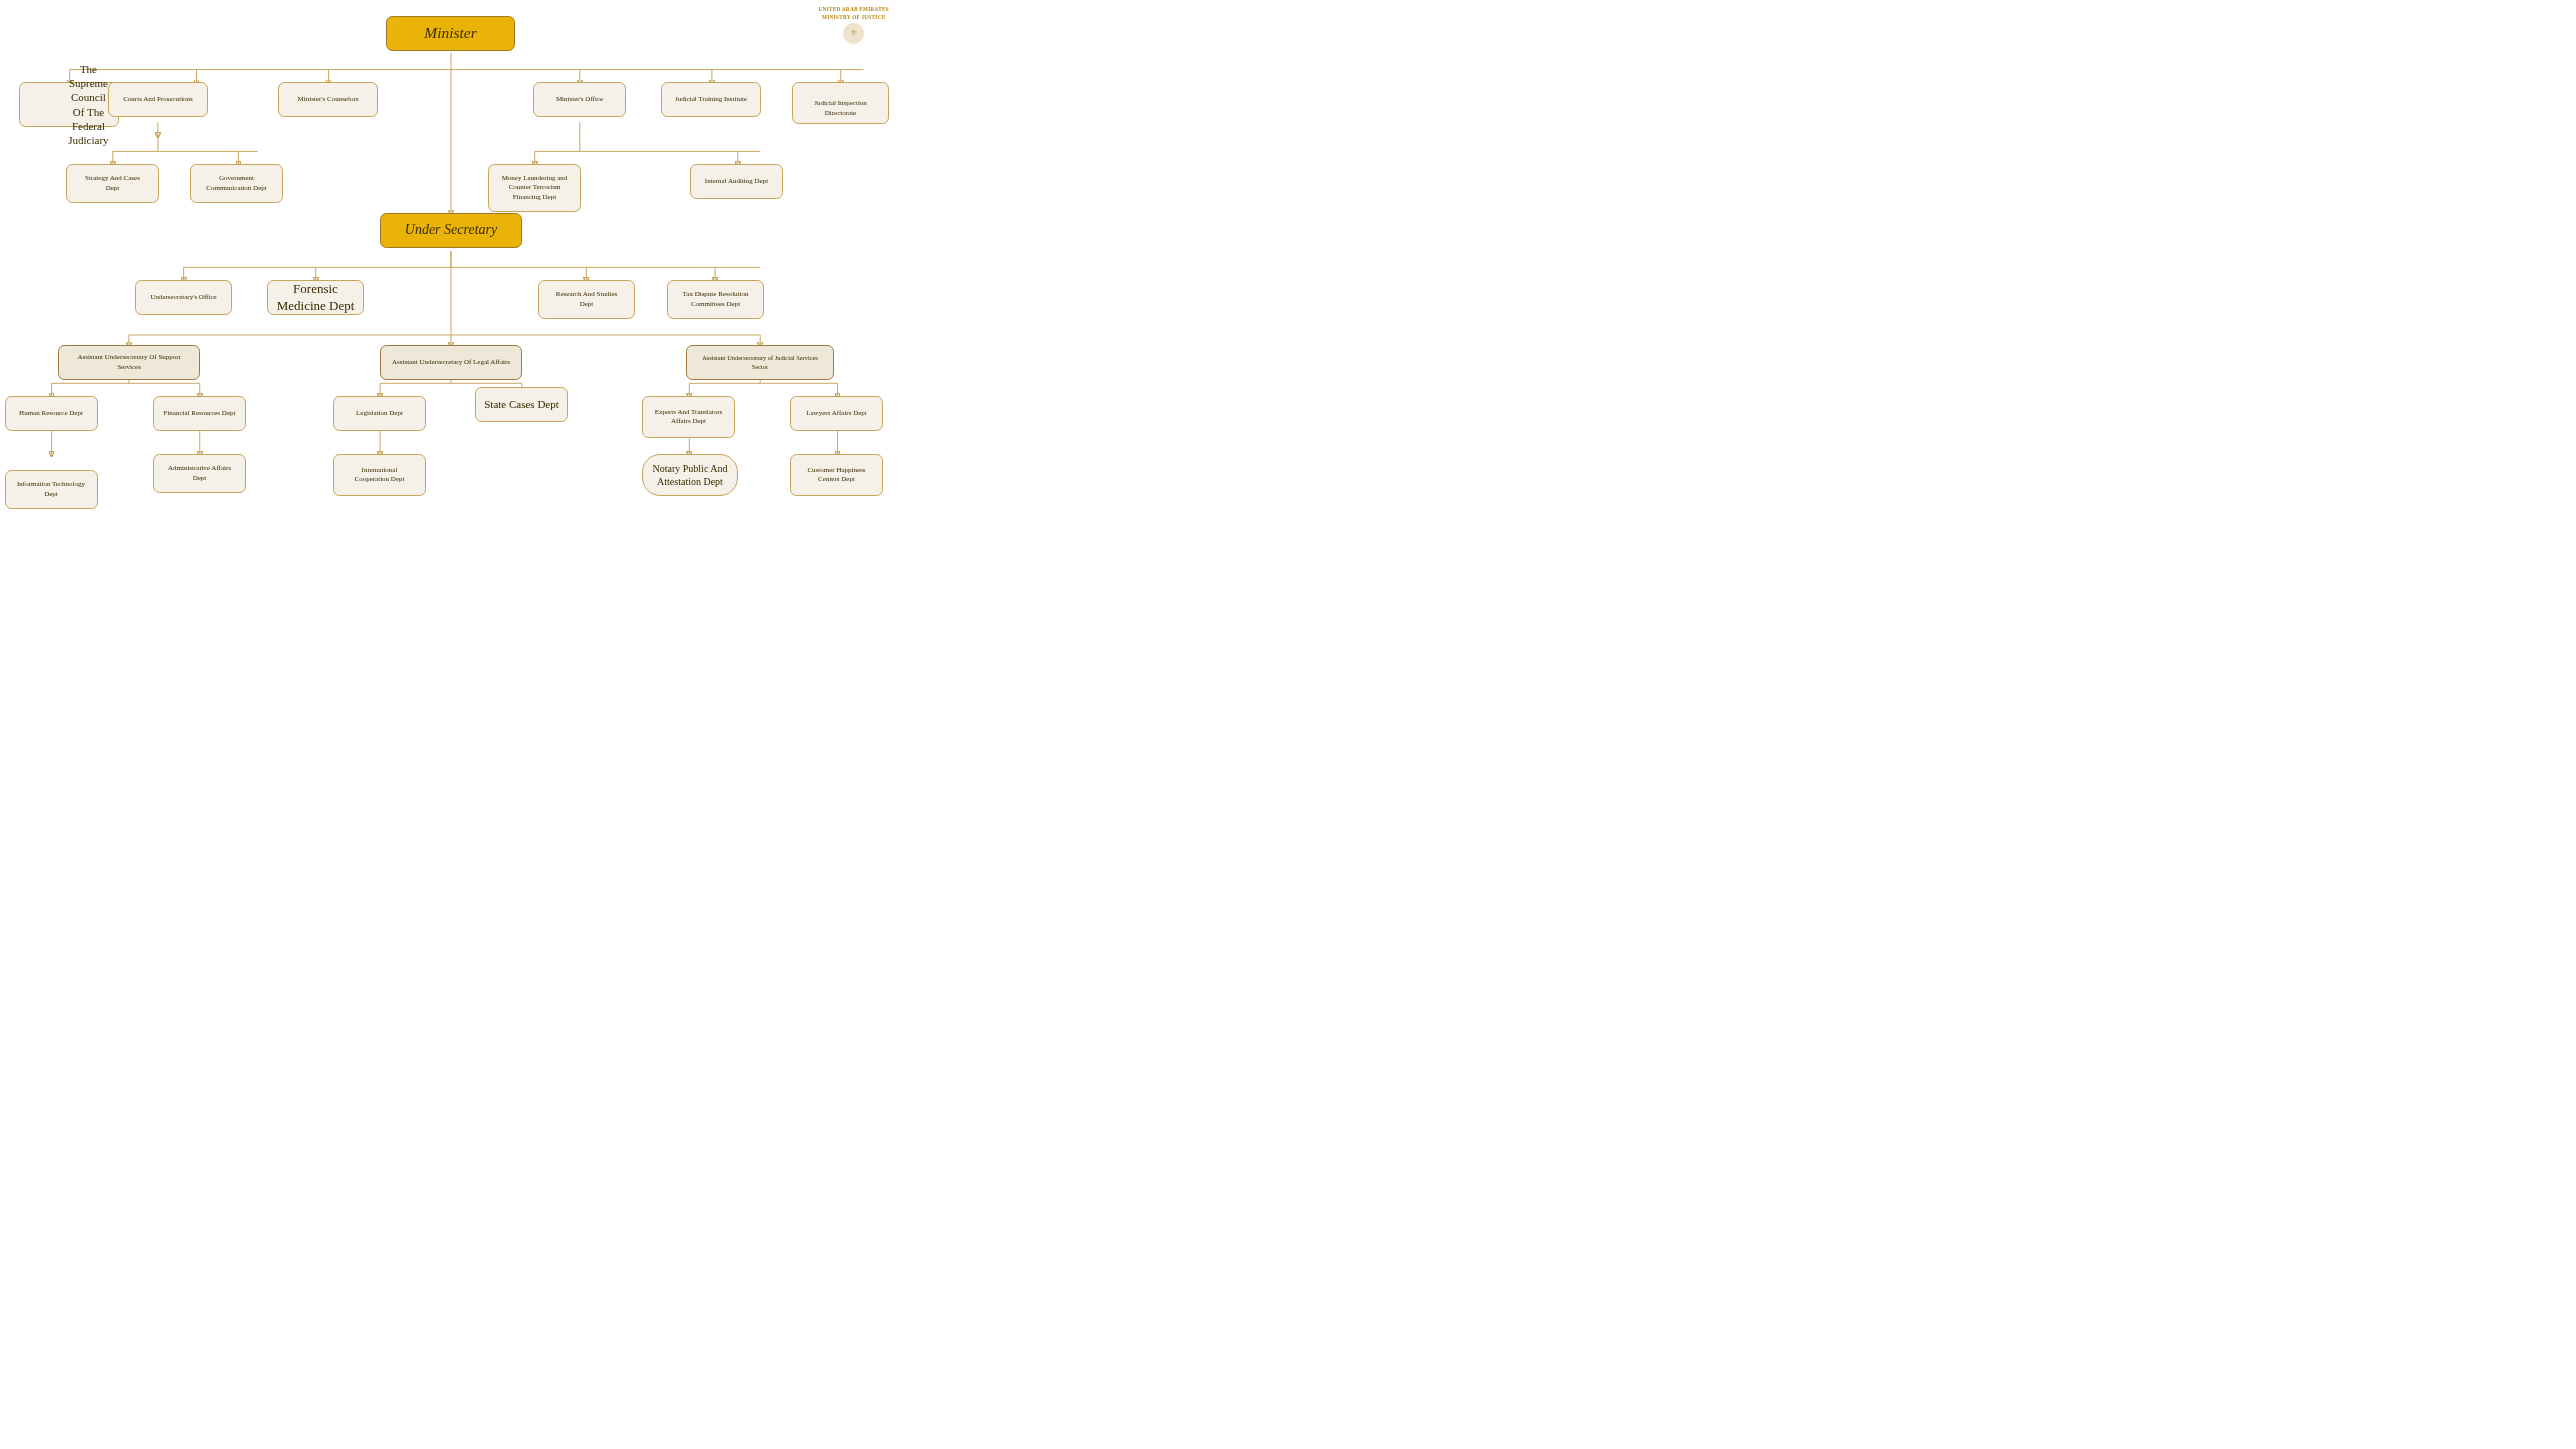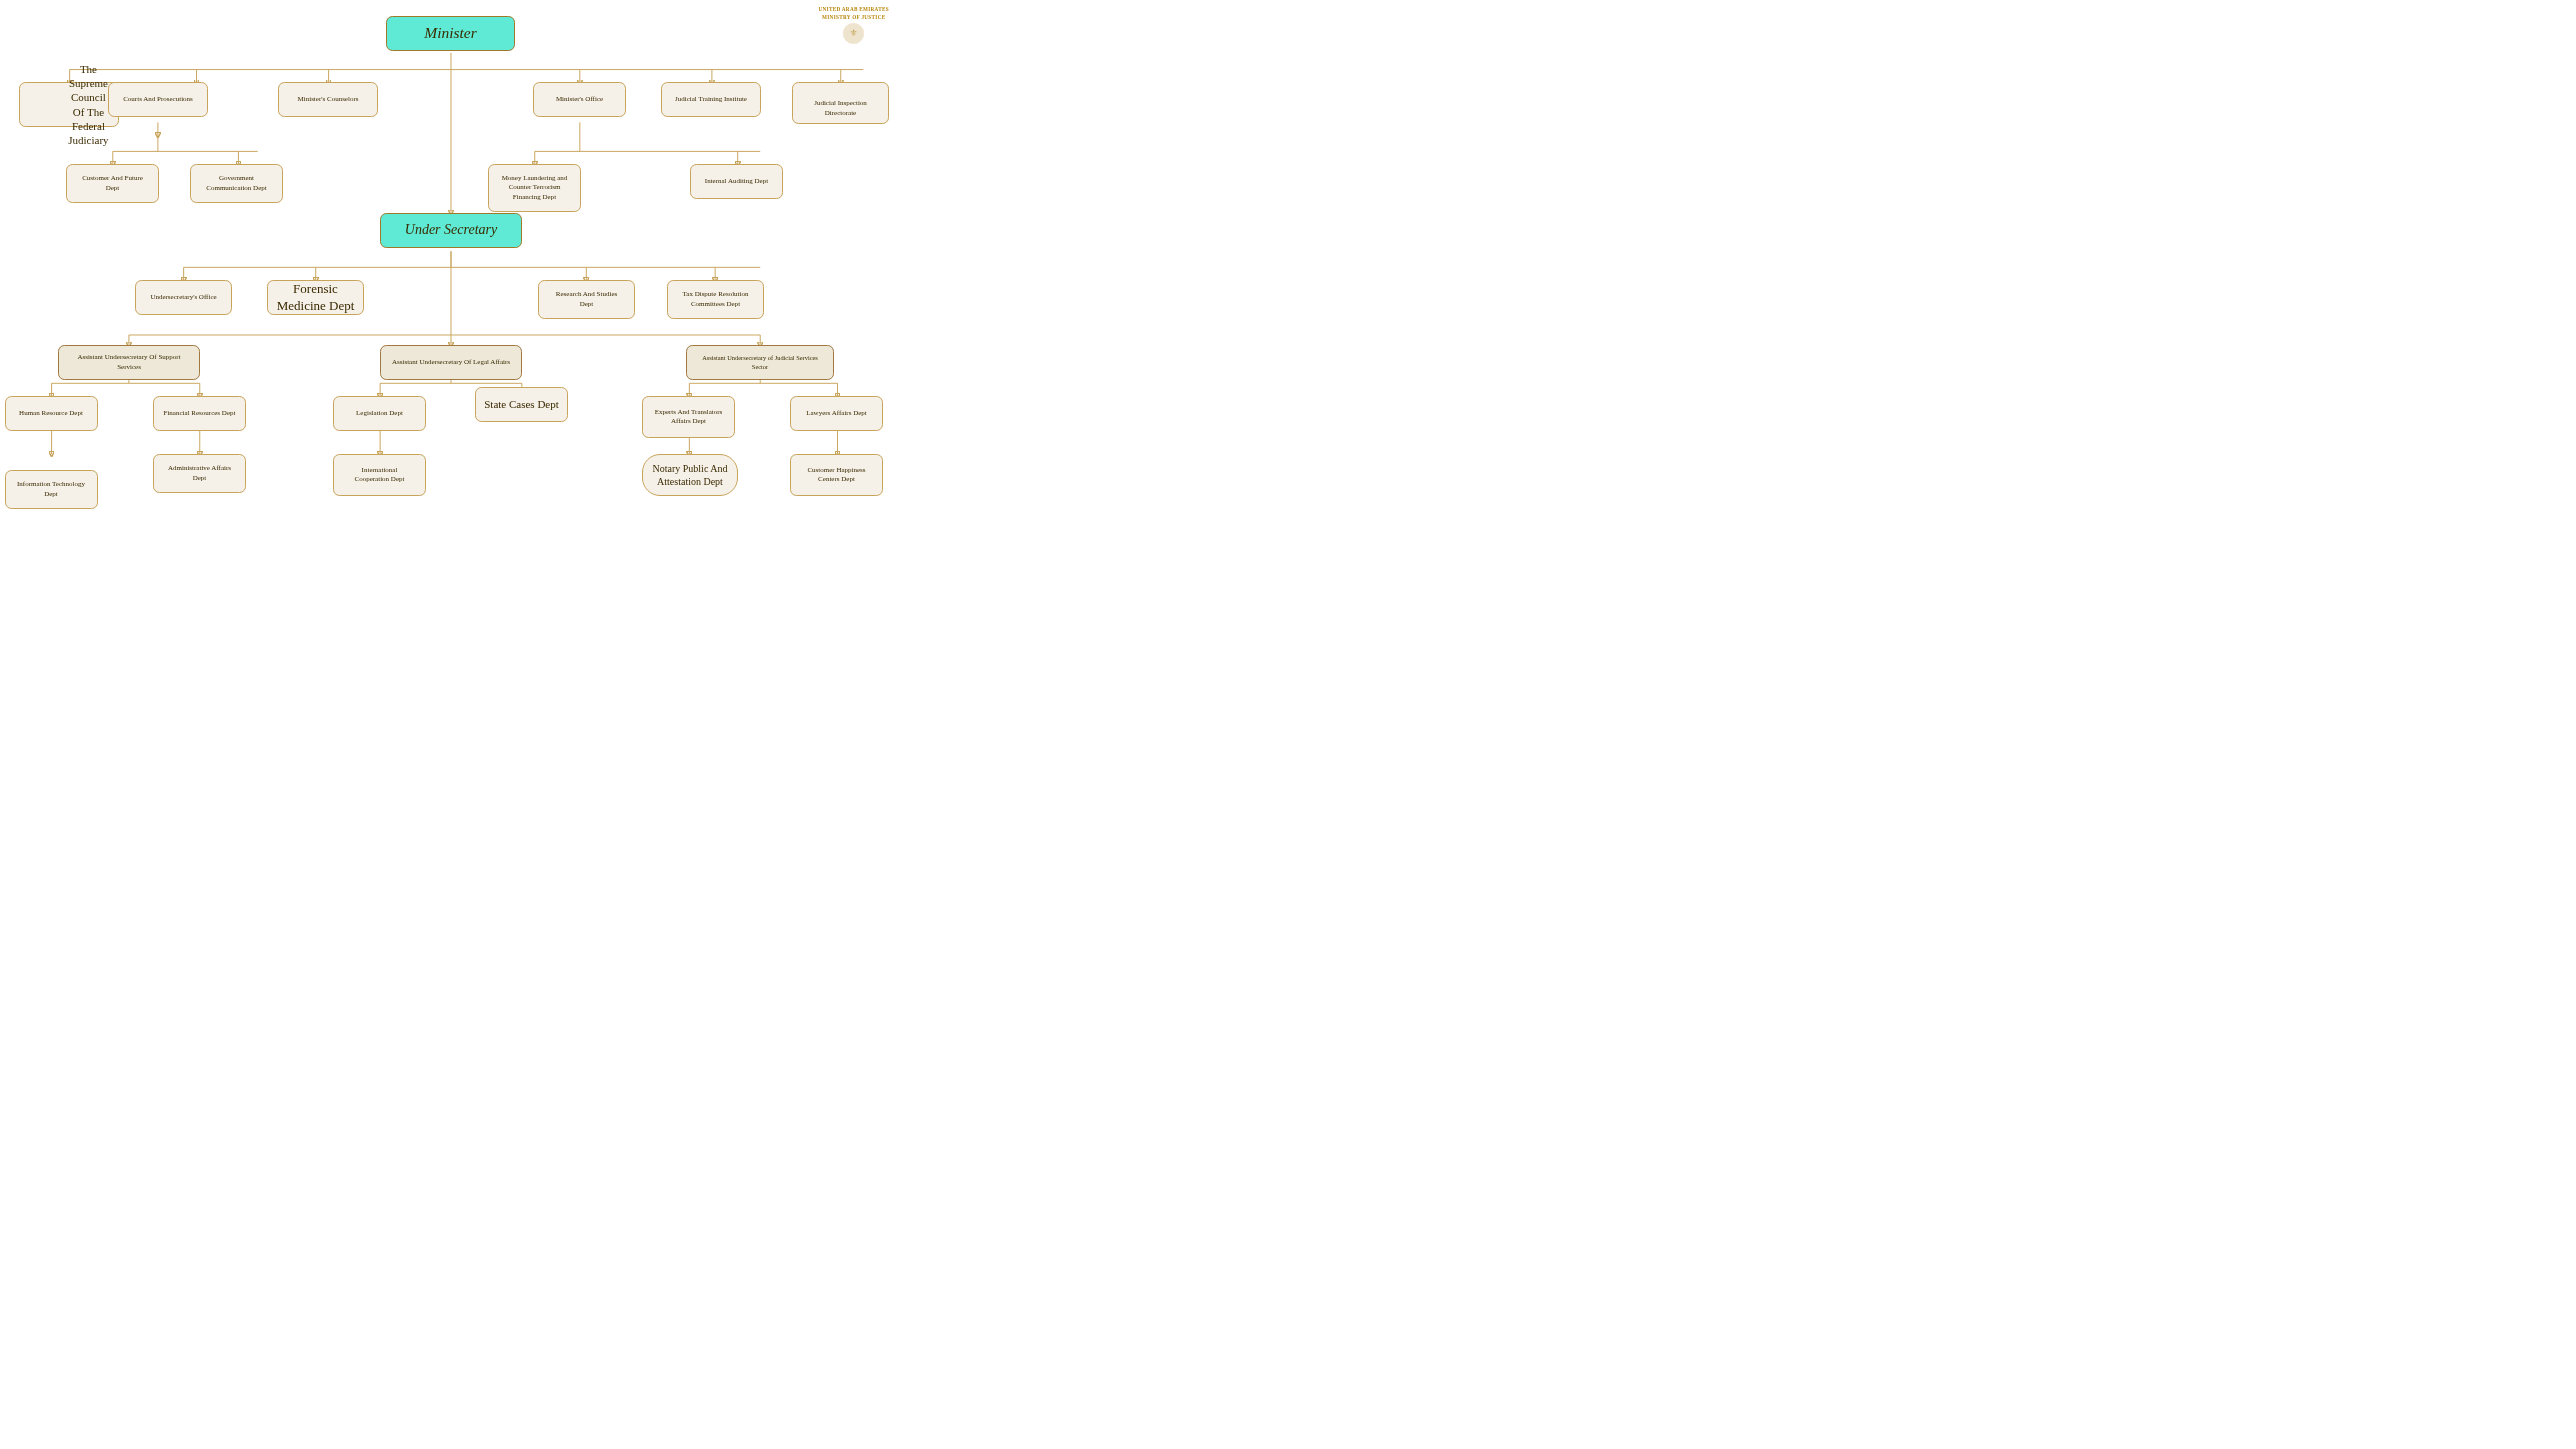--- a/index.html
+++ b/index.html
@@ -45,21 +45,21 @@
       text-align: center;
       font-size: 7.7px;
       line-height: 1.3;
       display: flex;
       align-items: center;
       justify-content: center;
       position: absolute;
     }
 
     .node-golden {
-      background: #5eead4;
+      background: #eab308;
       border: 1.3px solid #a0782a;
       color: #3a2a00;
       font-size: 14px;
       font-style: italic;
     }
 
     .node-beige {
       background: #f5f0e8;
       border: 1.3px solid #c8a45a;
       color: #3a2a00;
@@ -206,21 +206,21 @@
   <div class="node node-beige" style="width:100px; height:35px; left:661px; top:82px; font-size:7px;">
     <span>Judicial Training Institute</span>
   </div>
 
   <div class="node node-beige" style="width:97px; height:42px; left:792px; top:82px; font-size:7px;">
     <span style="white-space:pre-line;margin-top:11px;">Judicial Inspection
 Directorate</span>
   </div>
 
   <div class="node node-beige" style="width:93px; height:39px; left:66px; top:164px; font-size:7px;">
-    <span style="white-space:pre-line;">Customer And Future
+    <span style="white-space:pre-line;">Strategy And Cases
 Dept</span>
   </div>
 
   <div class="node node-beige" style="width:93px; height:39px; left:190px; top:164px; font-size:7px;">
     <span style="white-space:pre-line;">Government
 Communication Dept</span>
   </div>
 
   <div class="node node-beige" style="width:93px; height:48px; left:488px; top:164px; font-size:7px;">
     <span style="white-space:pre-line;">Money Laundering and

